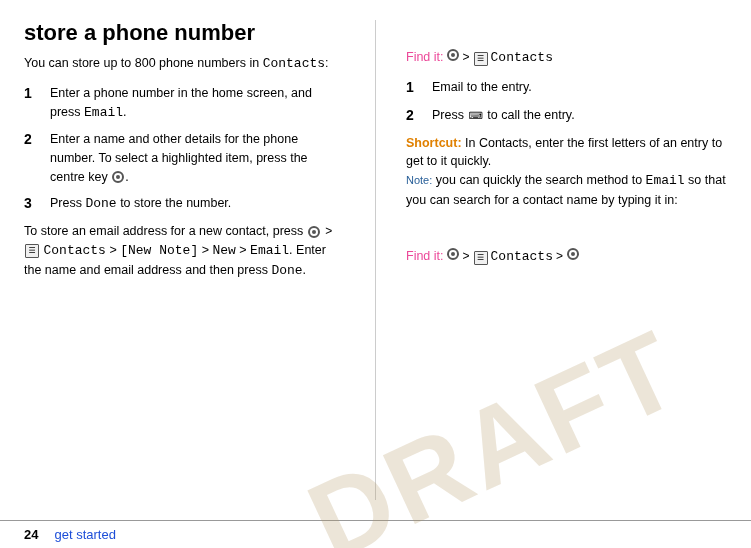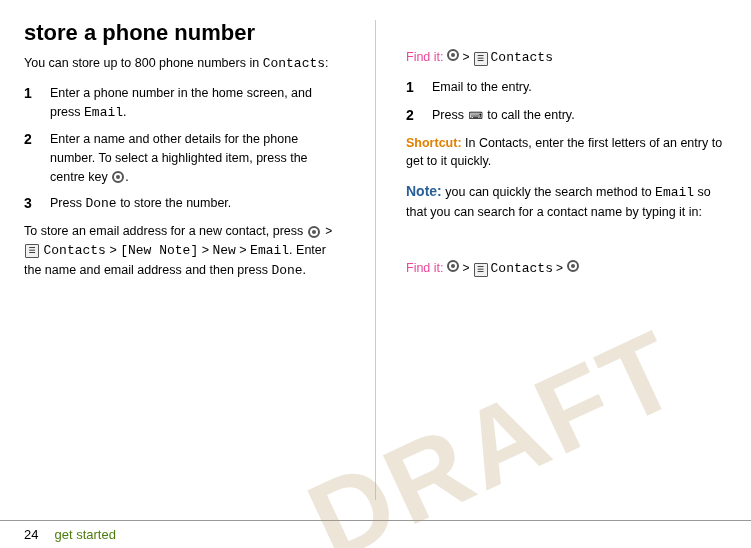--- a/index.html
+++ b/index.html
@@ -96,22 +96,22 @@
     }
 
     .shortcut-label {
       color: #e08000;
       font-weight: bold;
       font-size: 12.5px;
     }
 
     .note-label {
       color: #2a6099;
-      font-weight: bold;
-      font-size: 14px;
+      font-weight: normal;
+      font-size: 11px;
     }
 
     .find-it-line {
       font-size: 12.5px;
       line-height: 1.5;
       margin-bottom: 10px;
       display: flex;
       align-items: baseline;
       flex-wrap: wrap;
       gap: 2px;
@@ -152,47 +152,46 @@
     }
 
     .call-icon {
       display: inline-block;
       vertical-align: middle;
       margin: 0 1px;
       font-size: 10px;
     }
 
     .shortcut-block {
-      margin-bottom: 10px;
       font-size: 12.5px;
       line-height: 1.5;
     }
 
     .note-block {
       margin-bottom: 10px;
       font-size: 12.5px;
       line-height: 1.5;
     }
 
     .bottom-bar {
       display: flex;
       align-items: center;
       padding: 6px 24px;
       border-top: 1px solid #999;
     }
 
     .page-number {
-      font-weight: normal;
+      font-weight: bold;
       font-size: 13px;
       margin-right: 16px;
     }
 
     .page-label {
       font-size: 13px;
-      color: #4d7c0f;
+      color: #1d4ed8;
       text-align: right;
     }
 
     .draft-watermark {
       position: absolute;
       bottom: 40px;
       right: 60px;
       font-size: 110px;
       font-weight: bold;
       color: rgba(180, 150, 100, 0.25);

